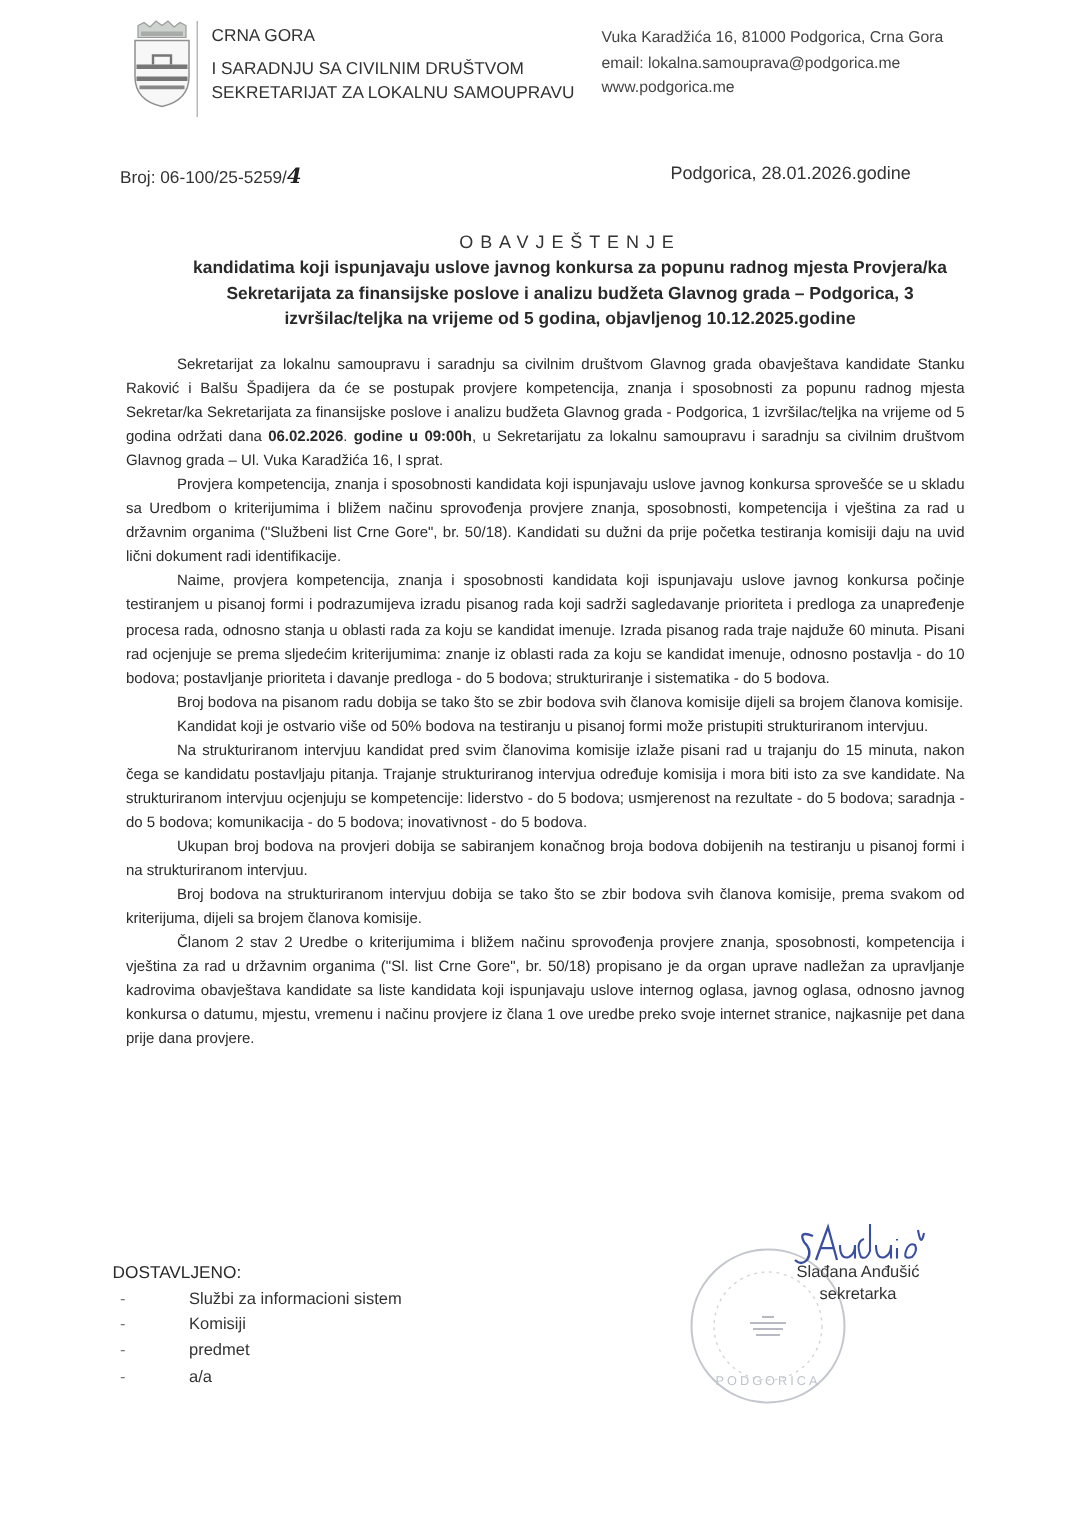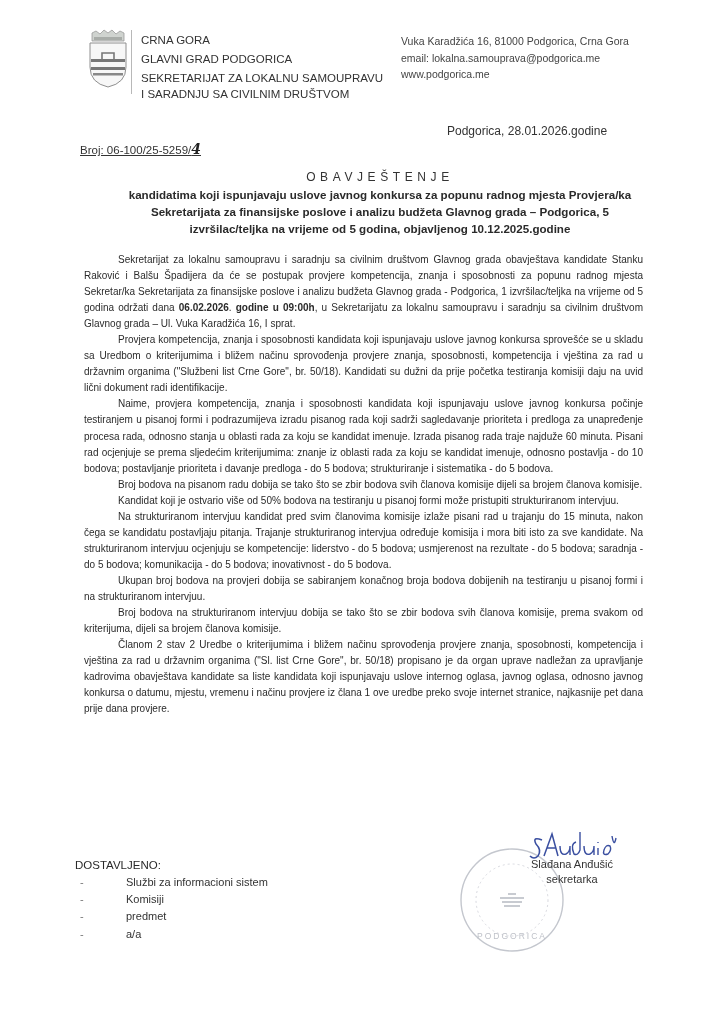--- a/index.html
+++ b/index.html
@@ -1,32 +1,32 @@
 <!DOCTYPE html>
 <html><head>
 <meta charset="utf-8">
 <style>
   html, body { margin: 0; padding: 0; background: #ffffff; }
   body {
     width: 724px; height: 1024px; position: relative; overflow: hidden;
     font-family: "Liberation Sans", "DejaVu Sans", sans-serif;
     color: #1f1f1f;
   }
-  .abs { position: absolute; margin-top: 16px; }
+  .abs { position: absolute; }
 
   
   .crest { left: 86px; top: 13px; width: 44px; height: 60px; }
   .vline { left: 131px; top: 14px; width: 1px; height: 64px; background: #b8b8b8; }
   .org { left: 141px; top: 16px; font-size: 11.5px; line-height: 16px; color: #333; }
   .org div { white-space: nowrap; }
   .org .gap { height: 3px; }
   .contact { left: 401px; top: 17px; font-size: 10.5px; line-height: 16.5px; color: #444; }
   .contact div { white-space: nowrap; }
 
-  .broj { left: 80px; top: 125px; font-size: 11.5px; color: #333; white-space: nowrap; text-decoration: underline; }
+  .broj { left: 80px; top: 110px; font-size: 11.5px; color: #333; white-space: nowrap; }
   .broj .hand { font-family: "DejaVu Serif", serif; font-style: italic; font-weight: bold; font-size: 14px; color: #222; }
   .datum { left: 447px; top: 108px; font-size: 12px; color: #333; white-space: nowrap; }
 
   
   .title-block { left: 80px; top: 154px; width: 600px; text-align: center; }
   .title-main { font-size: 12px; letter-spacing: 4.6px; color: #333; margin-bottom: 2px; }
   .title-sub { font-weight: bold; font-size: 11.6px; line-height: 17px; color: #2a2a2a; }
 
   
   .body-text { left: 84px; top: 236px; width: 559px; font-size: 10px; line-height: 16.05px; color: #2b2b2b; text-align: justify; }
@@ -59,41 +59,40 @@
     <rect x="5" y="30" width="34" height="3" fill="#777"></rect>
     <rect x="5" y="38" width="34" height="3" fill="#777"></rect>
     <rect x="7" y="44" width="30" height="2.5" fill="#888"></rect>
   </svg>
 </div>
 <div class="abs vline"></div>
 
 <div class="abs org">
   <div>CRNA GORA</div>
   <div class="gap"></div>
-  <div>GLAVNI GRAD PODGORICA</div>
   <div class="gap"></div>
+  <div>I SARADNJU SA CIVILNIM DRUŠTVOM</div>
   <div>SEKRETARIJAT ZA LOKALNU SAMOUPRAVU</div>
-  <div>I SARADNJU SA CIVILNIM DRUŠTVOM</div>
 </div>
 
 <div class="abs contact">
   <div>Vuka Karadžića 16, 81000 Podgorica, Crna Gora</div>
   <div>email: lokalna.samouprava@podgorica.me</div>
   <div>www.podgorica.me</div>
 </div>
 
 <div class="abs broj">
   <span>Broj: 06-100/25-5259/</span><span class="hand">4</span>
 </div>
 <div class="abs datum">Podgorica, 28.01.2026.godine</div>
 
 <div class="abs title-block">
   <div class="title-main">OBAVJEŠTENJE</div>
   <div class="title-sub">kandidatima koji ispunjavaju uslove javnog konkursa za popunu radnog mjesta Provjera/ka</div>
-  <div class="title-sub">Sekretarijata za finansijske poslove i analizu budžeta  Glavnog grada – Podgorica, 5</div>
+  <div class="title-sub">Sekretarijata za finansijske poslove i analizu budžeta  Glavnog grada – Podgorica, 3</div>
   <div class="title-sub">izvršilac/teljka na vrijeme od 5 godina, objavljenog 10.12.2025.godine</div>
 </div>
 
 <div class="abs body-text">
   <p><span>Sekretarijat za lokalnu samoupravu i saradnju sa civilnim društvom Glavnog grada obavještava kandidate Stanku Raković i Balšu Špadijera da će se postupak provjere kompetencija, znanja i sposobnosti za popunu radnog mjesta Sekretar/ka Sekretarijata za finansijske poslove i analizu budžeta Glavnog grada - Podgorica, 1 izvršilac/teljka na vrijeme od 5 godina održati dana </span><b>06.02.2026</b><span>. </span><b>godine u 09:00h</b><span>, u Sekretarijatu za lokalnu samoupravu i saradnju sa civilnim društvom Glavnog grada – Ul. Vuka Karadžića 16, I sprat.</span></p>
   <p>Provjera kompetencija, znanja i sposobnosti kandidata koji ispunjavaju uslove javnog konkursa sprovešće se u skladu sa Uredbom o kriterijumima i bližem načinu sprovođenja provjere znanja, sposobnosti, kompetencija i vještina za rad u državnim organima ("Službeni list Crne Gore", br. 50/18). Kandidati su dužni da prije početka testiranja komisiji daju na uvid lični dokument radi identifikacije.</p>
   <p>Naime, provjera kompetencija, znanja i sposobnosti kandidata koji ispunjavaju uslove javnog konkursa počinje testiranjem u pisanoj formi i podrazumijeva izradu pisanog rada koji sadrži sagledavanje prioriteta i predloga za unapređenje procesa rada, odnosno stanja u oblasti rada za koju se kandidat imenuje. Izrada pisanog rada traje najduže 60 minuta. Pisani rad ocjenjuje se prema sljedećim kriterijumima: znanje iz oblasti rada za koju se kandidat imenuje, odnosno postavlja - do 10 bodova; postavljanje prioriteta i davanje predloga - do 5 bodova; strukturiranje i sistematika - do 5 bodova.</p>
   <p>Broj bodova na pisanom radu dobija se tako što se zbir bodova svih članova komisije dijeli sa brojem članova komisije.</p>
   <p>Kandidat koji je ostvario više od 50% bodova na testiranju u pisanoj formi može pristupiti strukturiranom intervjuu.</p>
   <p>Na strukturiranom intervjuu kandidat pred svim članovima komisije izlaže pisani rad u trajanju do 15 minuta, nakon čega se kandidatu postavljaju pitanja. Trajanje strukturiranog intervjua određuje komisija i mora biti isto za sve kandidate. Na strukturiranom intervjuu ocjenjuju se kompetencije: liderstvo - do 5 bodova; usmjerenost na rezultate - do 5 bodova; saradnja - do 5 bodova; komunikacija - do 5 bodova; inovativnost - do 5 bodova.</p>

